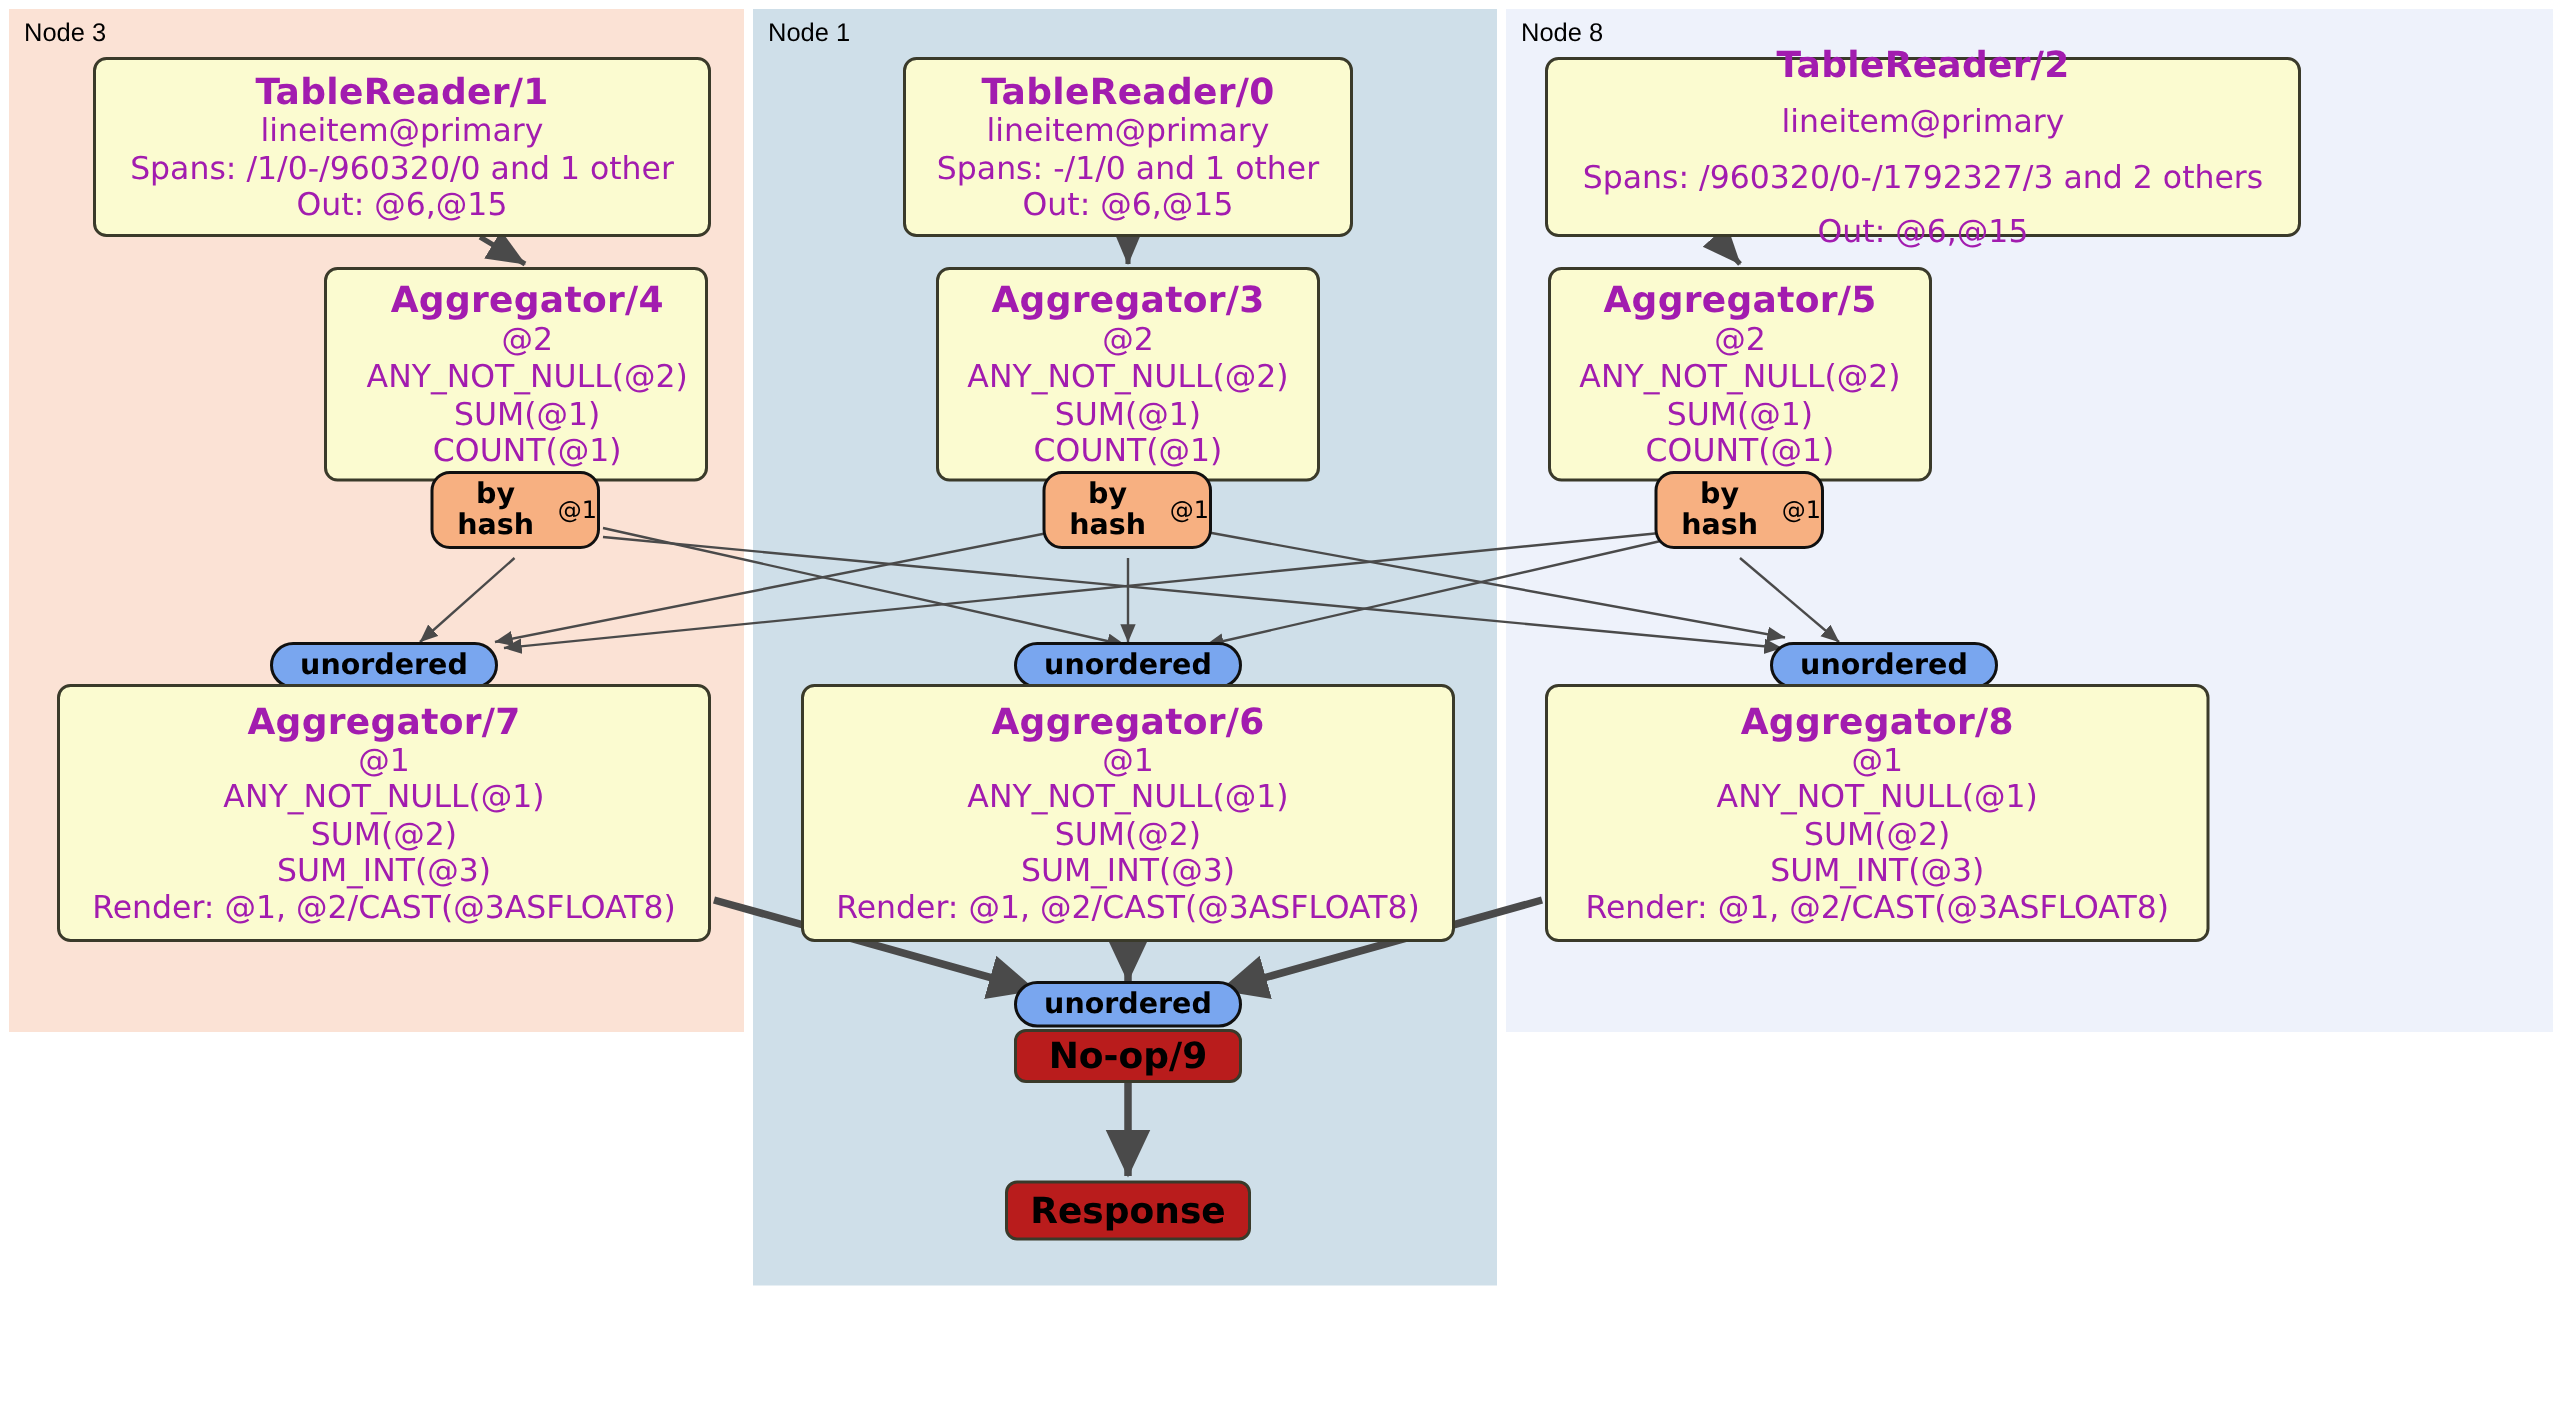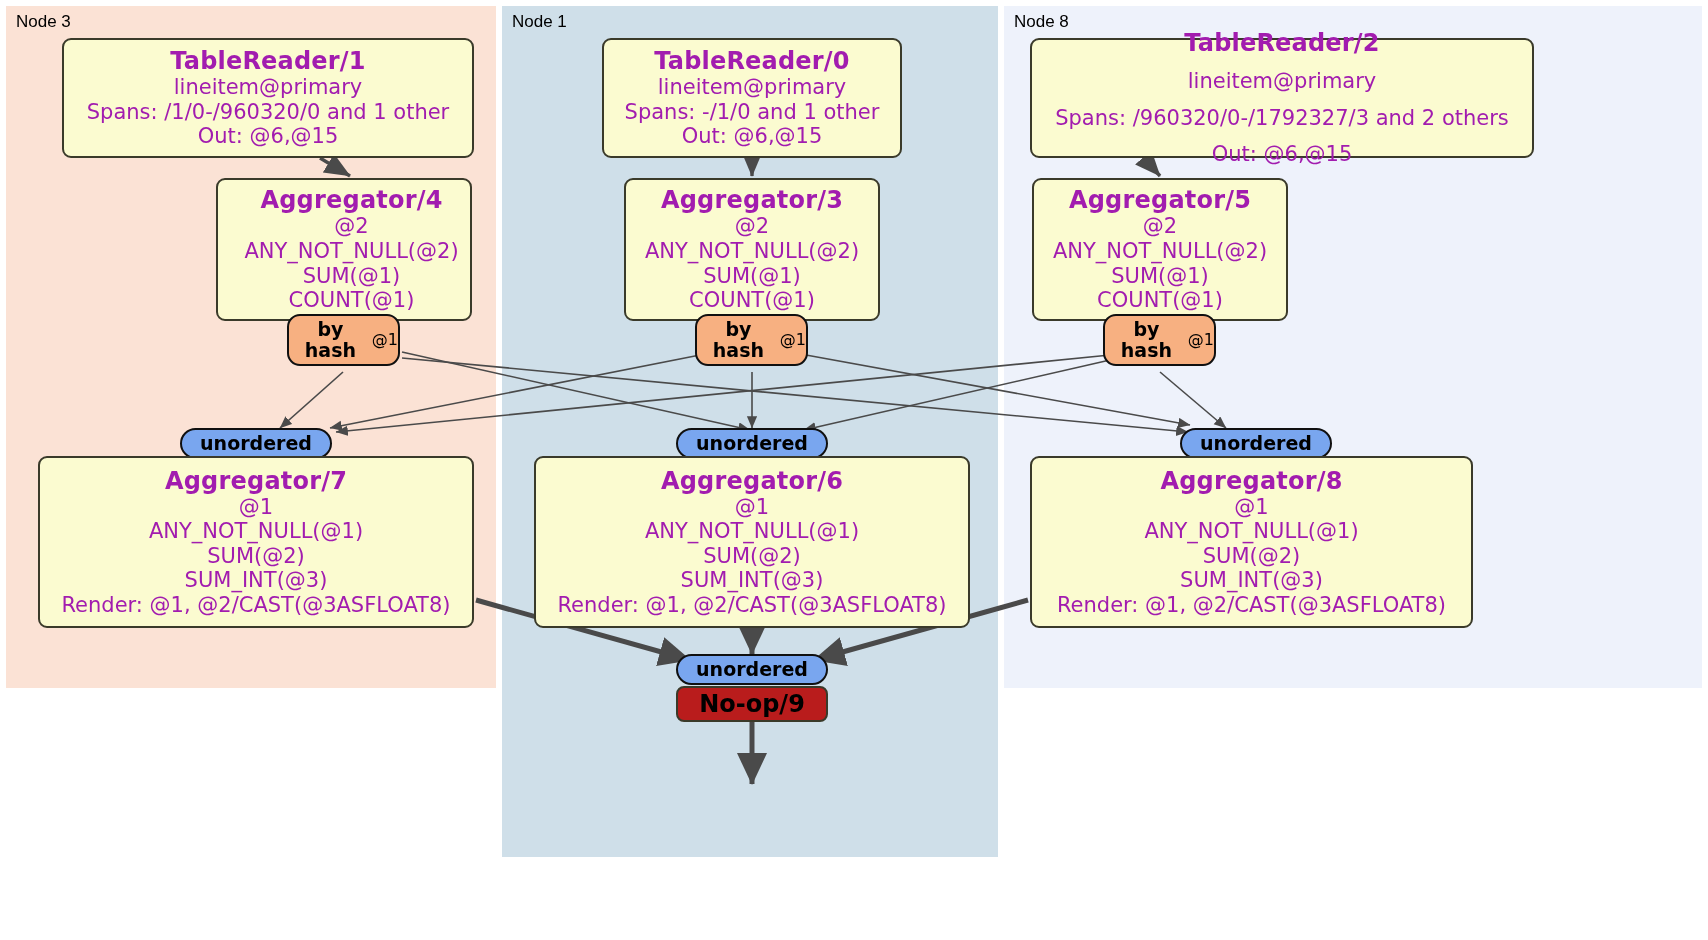--- a/index.html
+++ b/index.html
@@ -180,14 +180,17 @@
   </div>
 
   <div class="badge unord" style="left:676px;top:654px;width:152px;height:31px;">
     <span class="bt">unordered</span>
   </div>
 
   <div class="small-proc" style="left:676px;top:686px;width:152px;height:36px;">
     <span>No-op/9</span>
   </div>
 
+  <div class="small-proc" style="left:670px;top:787px;width:164px;height:40px;">
+    <span>Response</span>
+  </div>
 
 </div>
 
 </body></html>

